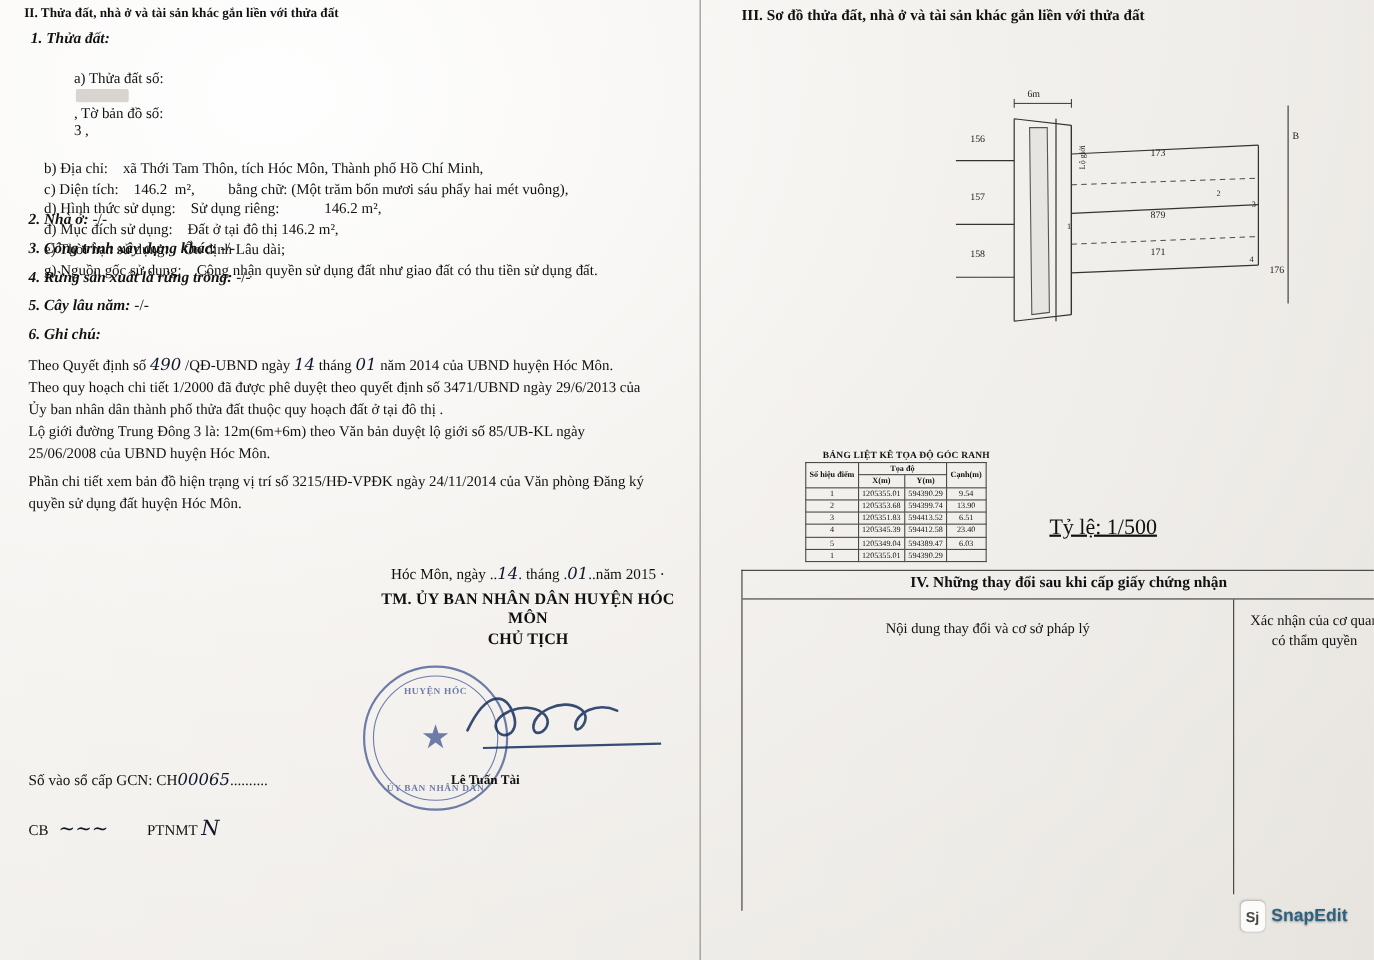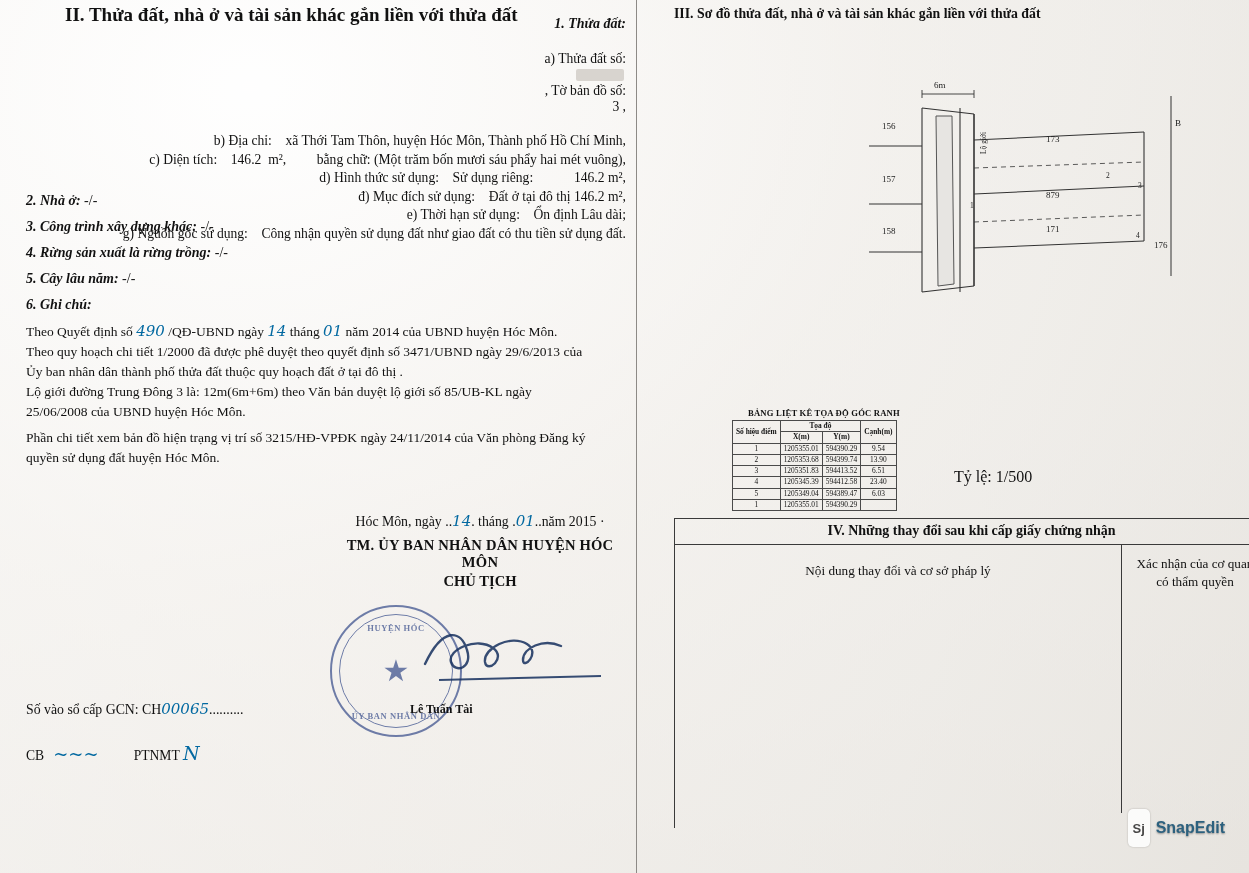--- a/index.html
+++ b/index.html
@@ -42,30 +42,28 @@
     left: 636px; top: 0;
     width: 1px; height: 873px;
     background: #8d8a86;
   }
 
   
   .left-head {
     position: absolute;
     left: 22px; top: 4px;
     width: 600px;
-    font-size: 19px;
-    font-weight: bold;
-    margin-left: 43px;
+    font-size: 12px;
+    font-weight: bold;
   }
   .item1 {
     position: absolute;
-    left: 26px; top: 16px;
+    left: 26px; top: 28px;
     width: 600px;
     font-size: 13.6px;
-    text-align: right;
   }
   .it-head {
     font-weight: bold;
     font-style: italic;
     font-size: 14px;
     margin-left: 2px;
   }
   .sub {
     margin-left: 14px;
     margin-top: 2.5px;
@@ -94,21 +92,21 @@
   .note-body {
     position: absolute;
     left: 26px; top: 300px;
     width: 580px;
     font-size: 13.5px;
     line-height: 1.47;
   }
   .hand {
     font-family: "DejaVu Serif", serif;
     font-style: italic;
-    color: #0369a1;
+    color: #0f172a;
     font-size: 15px;
   }
   .sign-block {
     position: absolute;
     left: 330px; top: 512px;
     width: 300px;
     text-align: center;
     font-size: 13.8px;
   }
   .sign-block .line2 {
@@ -191,21 +189,22 @@
     font-weight: bold;
   }
   .map-area {
     position: absolute;
     left: 10px; top: 36px;
     width: 595px; height: 400px;
   }
   .scale-label {
     position: absolute;
     left: 290px; top: 468px;
-    font-size: 16px;
+    font-size: 20px;
+    text-decoration: underline;
   }
   .coord-title {
     position: absolute;
     left: 84px; top: 408px;
     font-size: 8.6px;
     font-weight: bold;
     letter-spacing: .2px;
   }
   table.coord {
     position: absolute;
@@ -256,21 +255,21 @@
   }
   .watermark {
     position: absolute;
     right: 24px; bottom: 26px;
     display: flex;
     align-items: center;
     gap: 6px;
     opacity: .85;
   }
   .wm-badge {
-    width: 22px; height: 38px;
+    width: 22px; height: 28px;
     border-radius: 5px;
     background: #ffffff;
     color: #2b2b2b;
     font-family: "Liberation Sans", sans-serif;
     font-weight: bold;
     font-size: 13px;
     display: flex;
     align-items: center;
     justify-content: center;
     box-shadow: 0 0 2px rgba(0,0,0,.3);
@@ -305,21 +304,21 @@
     <div class="left-head">II. Thửa đất, nhà ở và tài sản khác gắn liền với thửa đất</div>
 
     <div class="item1">
       <div class="it-head">1. Thửa đất:</div>
       <div class="sub">
         <span>a) Thửa đất số:</span>
         <span class="redact"></span>
         <span>, Tờ bản đồ số:</span>
         <span>3 ,</span>
       </div>
-      <div class="sub">b) Địa chỉ:    xã Thới Tam Thôn, huyện Hóc Môn, Thành phố Hồ Chí Minh,</div>
+      <div class="sub">b) Địa chỉ:    xã Thới Tam Thôn, tích Hóc Môn, Thành phố Hồ Chí Minh,</div>
       <div class="sub">c) Diện tích:    146.2  m²,         bằng chữ: (Một trăm bốn mươi sáu phẩy hai mét vuông),</div>
       <div class="sub">d) Hình thức sử dụng:    Sử dụng riêng:            146.2 m²,</div>
       <div class="sub">đ) Mục đích sử dụng:    Đất ở tại đô thị 146.2 m²,</div>
       <div class="sub">e) Thời hạn sử dụng:    Ổn định Lâu dài;</div>
       <div class="sub">g) Nguồn gốc sử dụng:    Công nhận quyền sử dụng đất như giao đất có thu tiền sử dụng đất.</div>
     </div>
 
     <div class="blk" style="top:193px">
       <span>2. Nhà ở:</span>
       <span class="norm">-/-</span>

